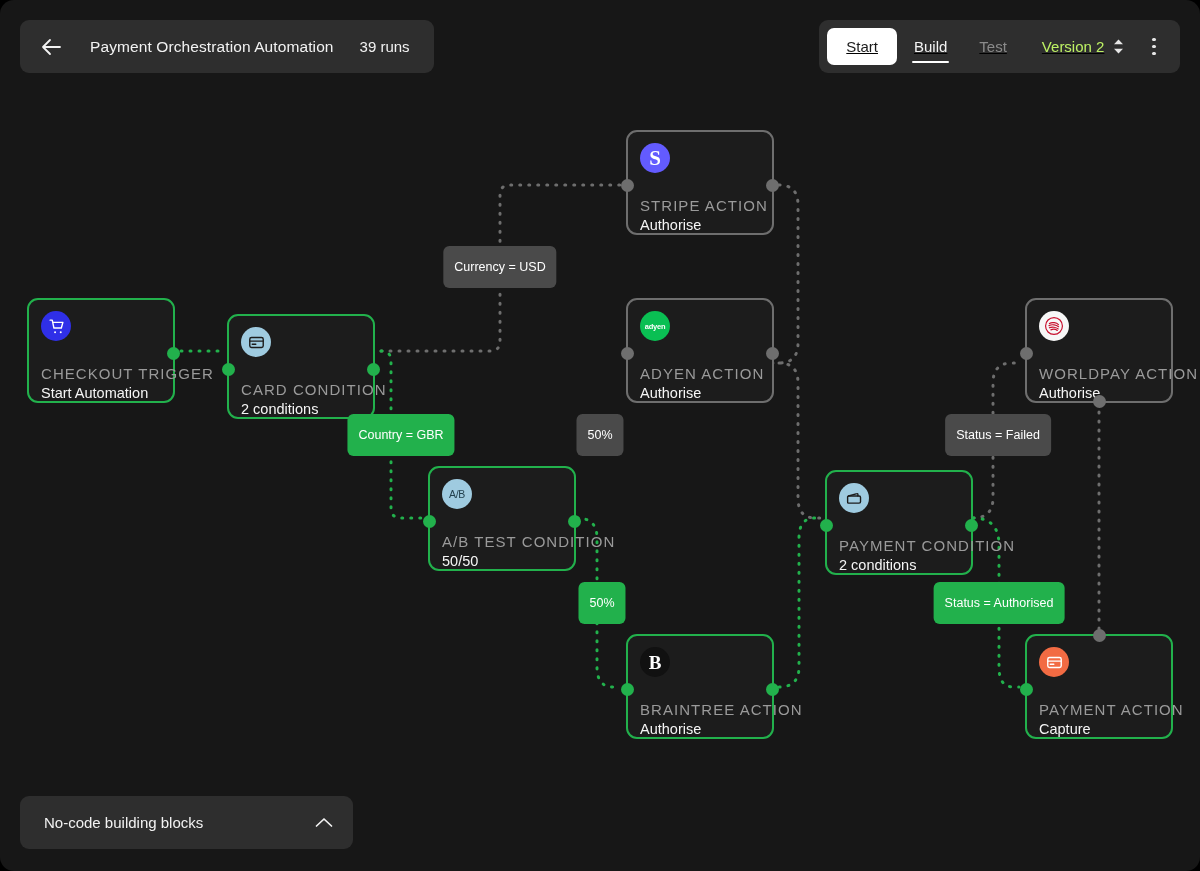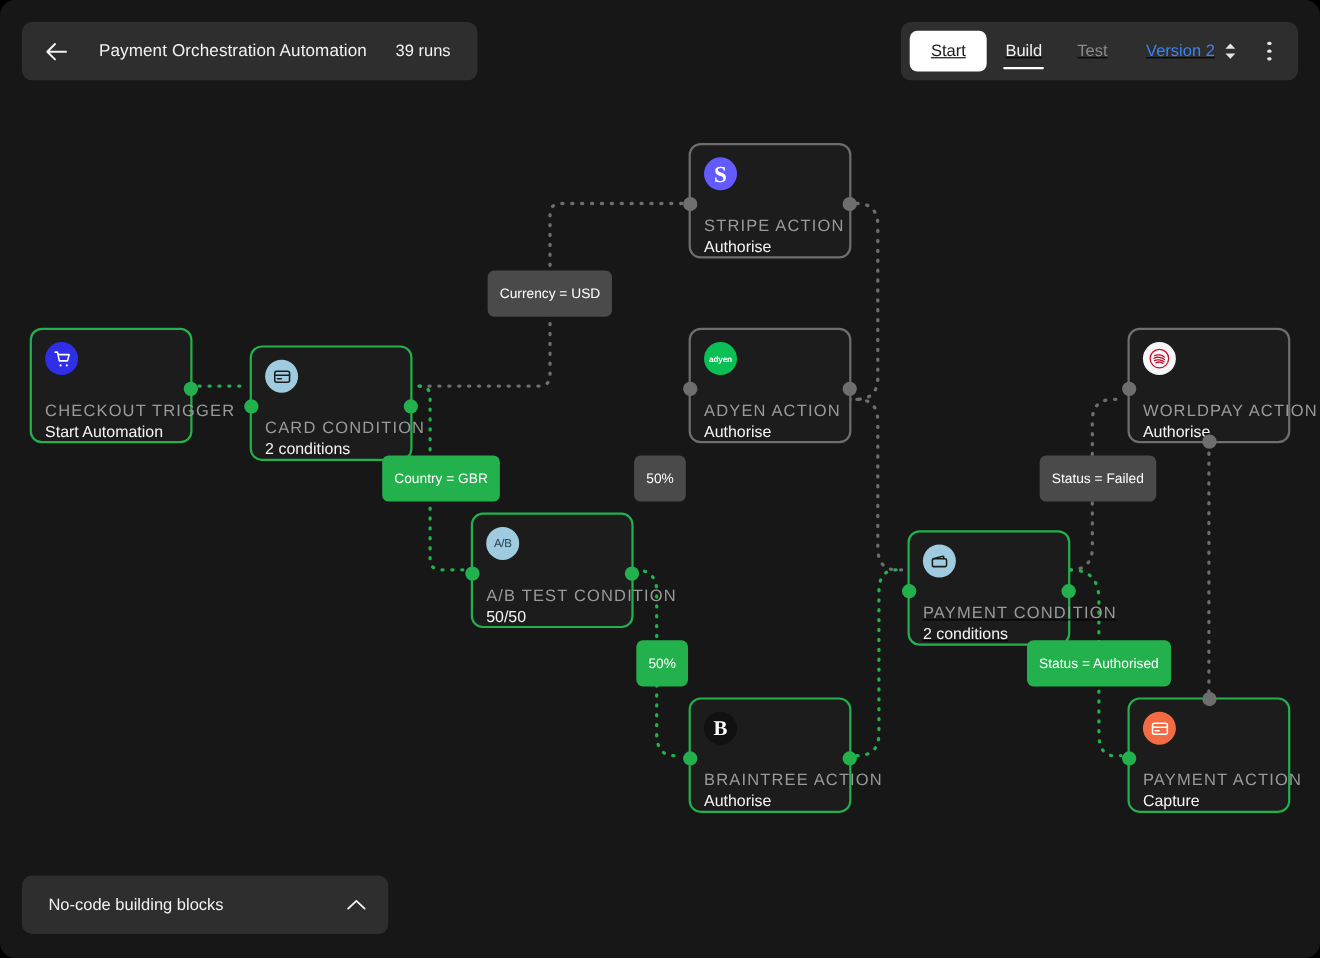--- a/index.html
+++ b/index.html
@@ -47,21 +47,21 @@
     position:relative; color:#f2f2f2; font-size:15px;
     height:53px; display:flex; align-items:center; padding:0 15px;
     cursor:pointer;
   }
   .tab.muted { color:#8b8b8b; }
   .tab .underline {
     position:absolute; left:13px; right:13px; bottom:10px;
     height:2.5px; background:#ffffff; border-radius:2px;
   }
   .version-sel {
-    display:flex; align-items:center; gap:9px; color:#3b82f6; font-size:15px;
+    display:flex; align-items:center; gap:9px; color:#bef264; font-size:15px;
     padding:0 10px 0 18px; cursor:pointer;
   }
   .kebab { display:flex; flex-direction:column; gap:3.5px; padding:0 14px 0 16px; cursor:pointer; }
   .kebab i { display:block; width:3.6px; height:3.6px; border-radius:50%; background:#e6e6e6; }
 
   
   .canvas { position:absolute; inset:0; }
   #wires { position:absolute; left:0; top:0; width:1200px; height:871px; pointer-events:none; }
 
   
@@ -247,21 +247,21 @@
   <div class="node active" style="left:428px; top:466px;">
     <div class="badge" style="background:#9fcbe0;">
       <span style="color:#23414f; font-size:10.5px; letter-spacing:-0.3px;">A/B</span>
     </div>
     <div class="kicker">A/B TEST CONDITION</div>
     <div class="nname">50/50</div>
     <span class="port l on"></span>
     <span class="port r on"></span>
   </div>
 
-  <div class="node active" style="left:825px; top:482px;text-decoration:underline;">
+  <div class="node active" style="left:825px; top:470px;">
     <div class="badge" style="background:#9fcbe0;">
       <svg width="17" height="17" viewBox="0 0 24 24" fill="none" stroke="#1c1c1c" stroke-width="2" stroke-linecap="round" stroke-linejoin="round">
         <path d="M3.5 8.5 h15 a2 2 0 0 1 2 2 v6 a2 2 0 0 1 -2 2 h-15 a1.2 1.2 0 0 1 -1.2 -1.2 v-7.6 Z"></path>
         <path d="M3.5 8.5 L15.5 5.2 a1 1 0 0 1 1.3 1 v2.3"></path>
       </svg>
     </div>
     <div class="kicker">PAYMENT CONDITION</div>
     <div class="nname">2 conditions</div>
     <span class="port l on"></span>
     <span class="port r on"></span>

